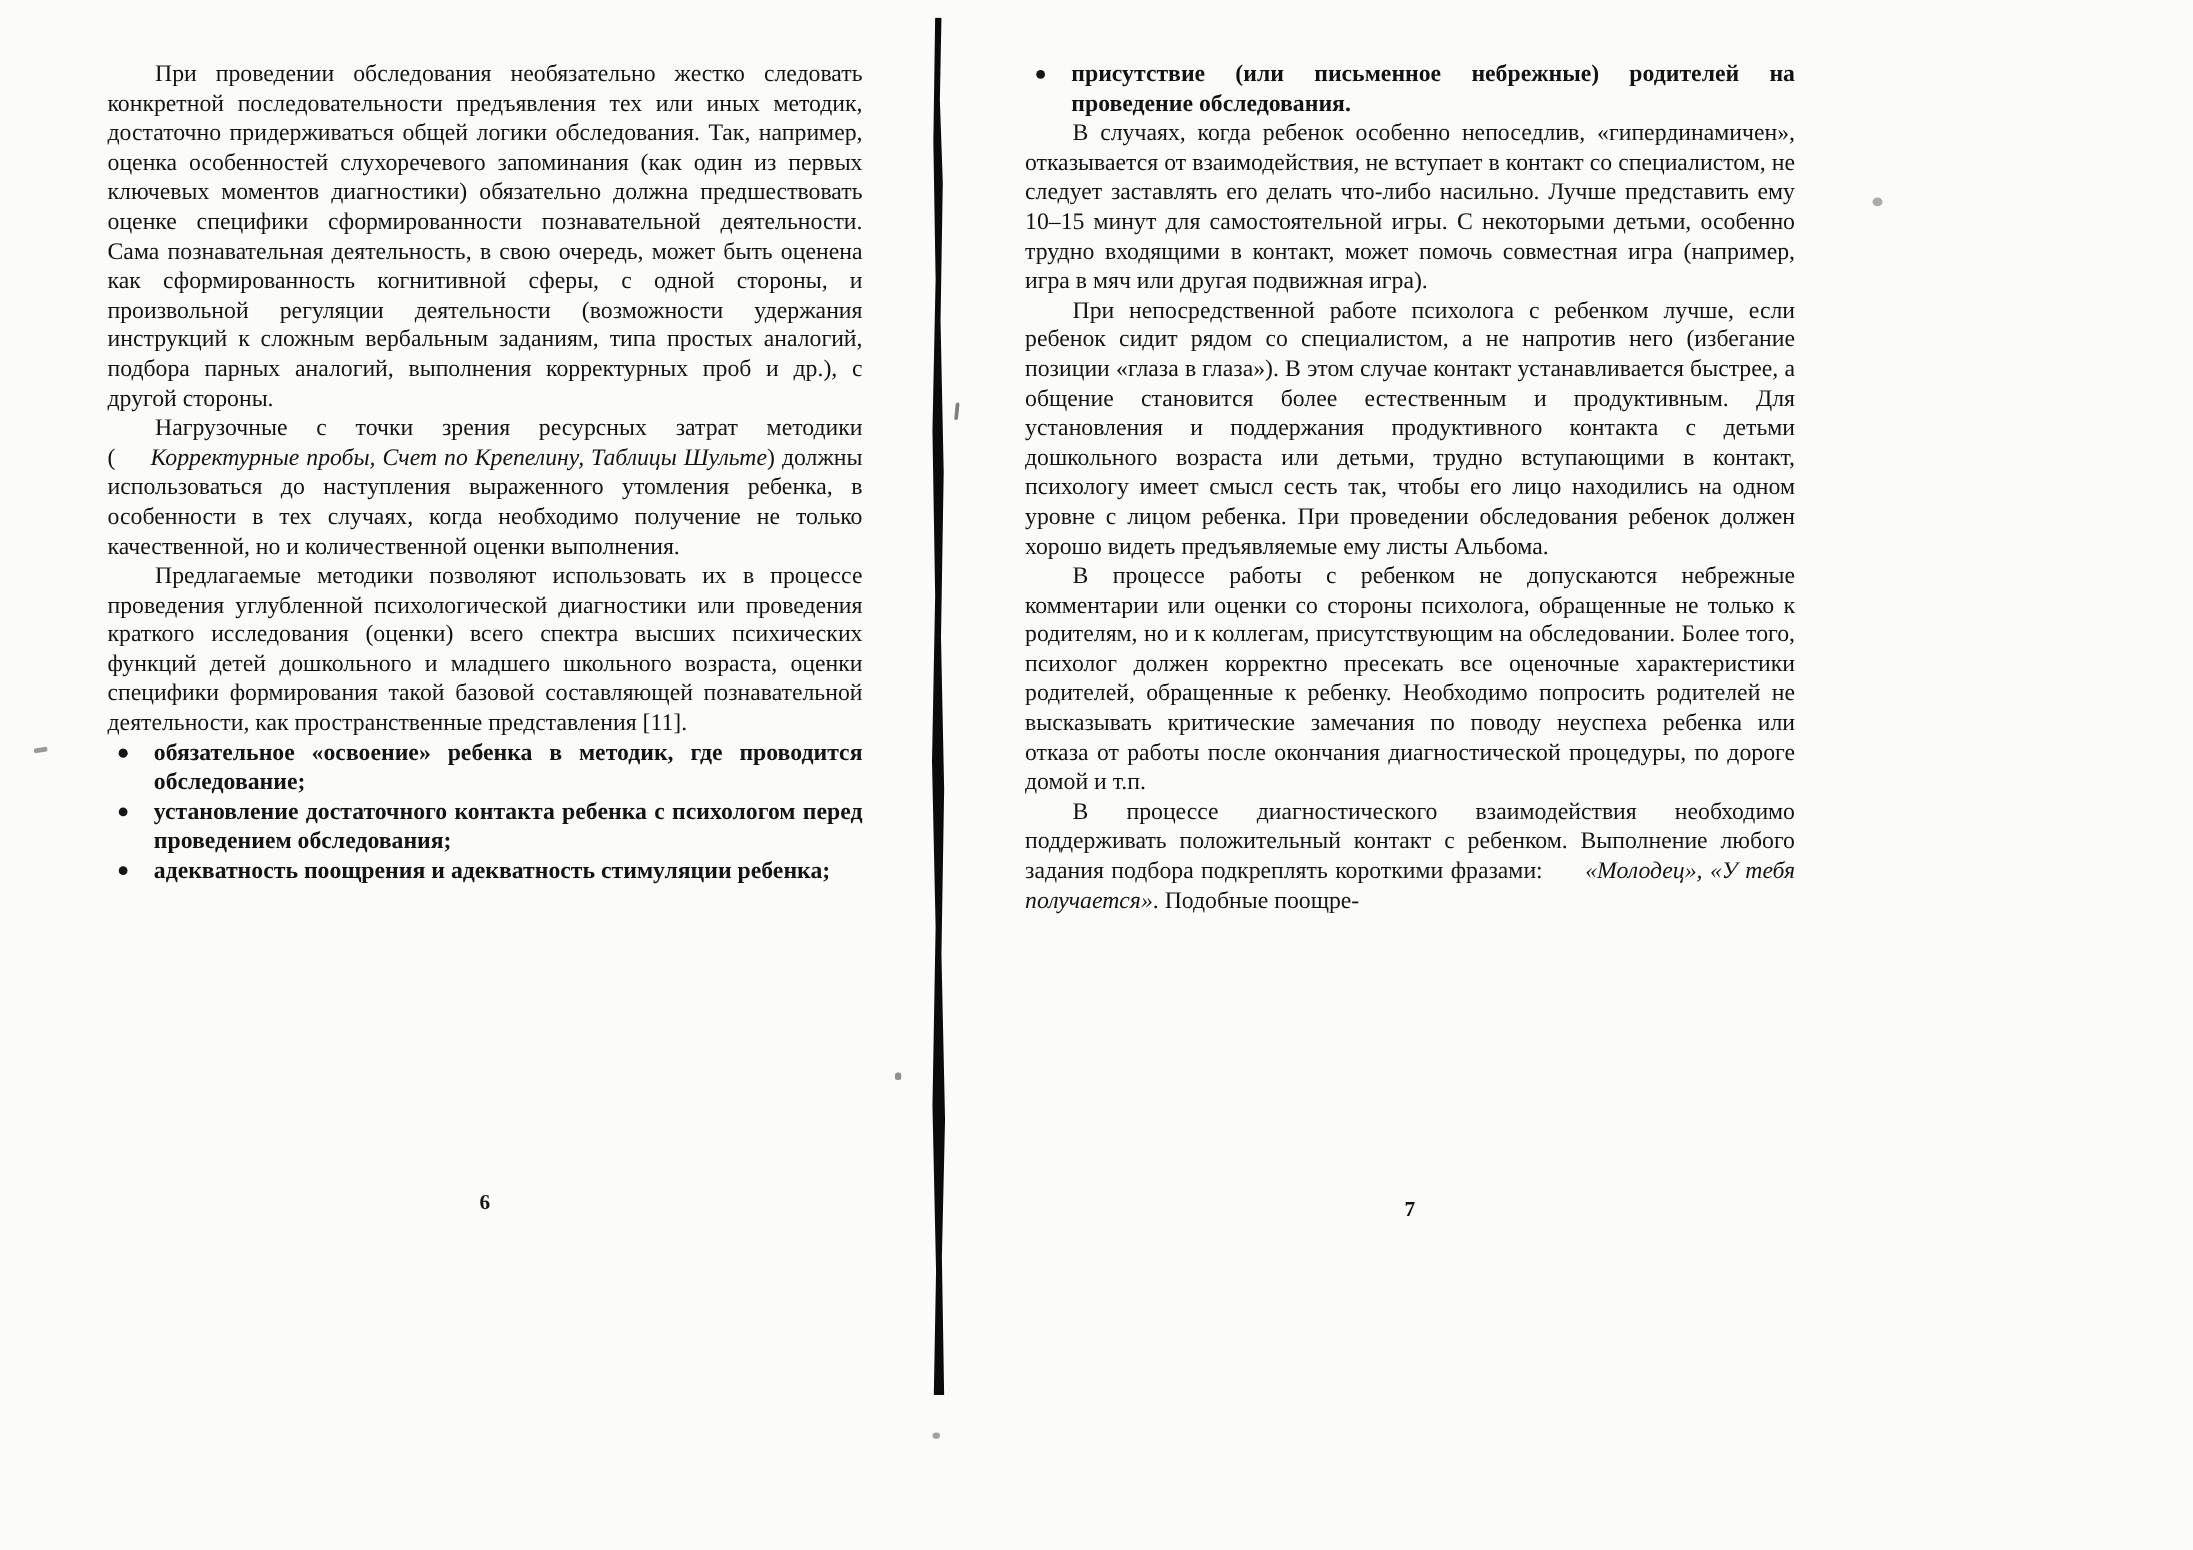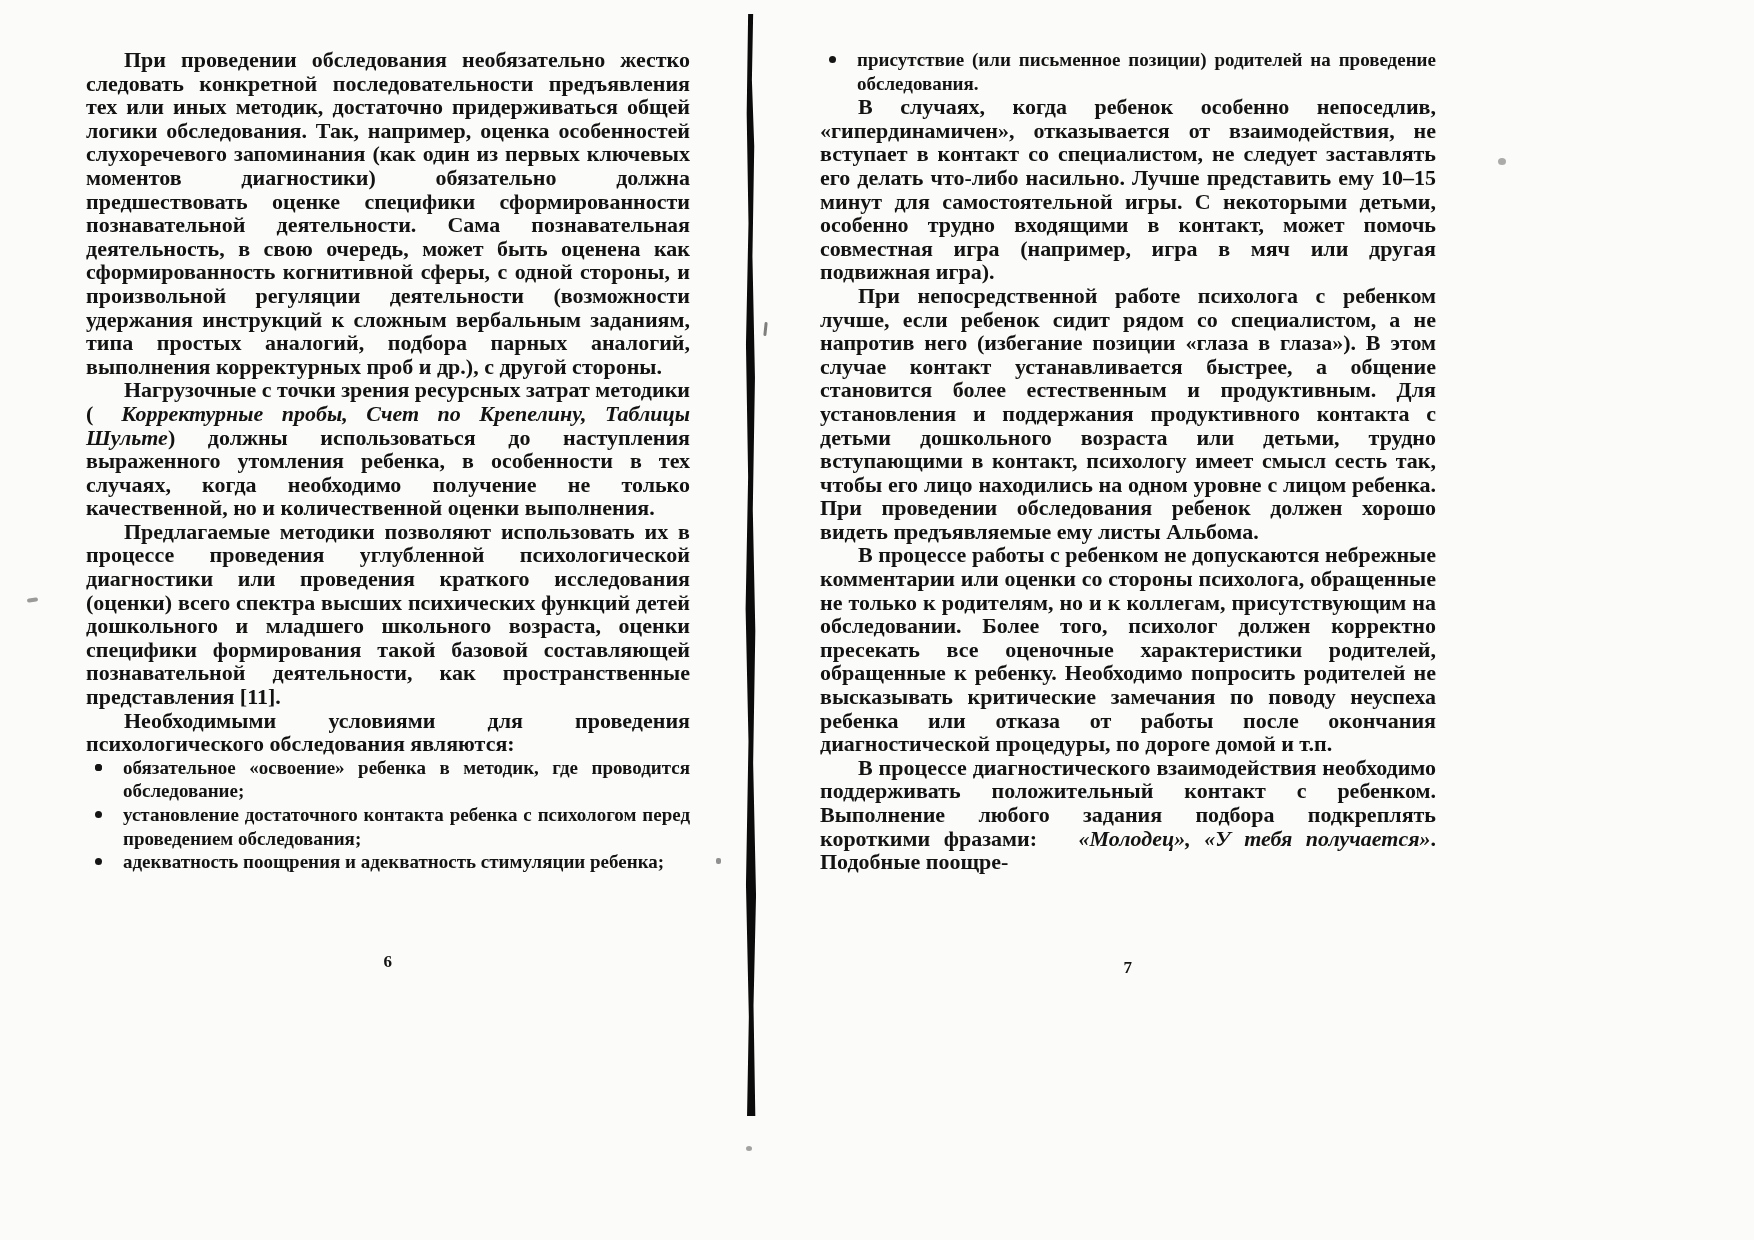--- a/index.html
+++ b/index.html
@@ -18,23 +18,23 @@
 
   .page {
     position: absolute;
     top: 48px;
   }
   .page-left  { left: 86px;  width: 604px; }
   .page-right { left: 820px; width: 616px; }
 
   .page p {
     margin: 0;
-    font-size: 22px;
+    font-size: 19px;
     line-height: 23.6px;
-    font-weight: 700;
+    font-weight: 400;
     text-align: justify;
     text-indent: 38px;
     hyphens: auto;
     -webkit-hyphens: auto;
   }
 
   .bullet-list {
     margin: 0;
     padding: 0;
   }
@@ -100,36 +100,35 @@
 </head>
 <body>
 
 <div class="page page-left">
   <p>При проведении обследования необязательно жестко следовать конкретной последовательности предъявления тех или иных методик, достаточно придерживаться общей логики обследования. Так, например, оценка особенностей слухоречевого запоминания (как один из первых ключевых моментов диагностики) обязательно должна предшествовать оценке специфики сформированности познавательной деятельности. Сама познавательная деятельность, в свою очередь, может быть оценена как сформированность когнитивной сферы, с одной стороны, и произвольной регуляции деятельности (возможности удержания инструкций к сложным вербальным заданиям, типа простых аналогий, подбора парных аналогий, выполнения корректурных проб и др.), с другой стороны.</p>
 
   <p><span>Нагрузочные с точки зрения ресурсных затрат методики (</span><span class="italic">Корректурные пробы, Счет по Крепелину, Таблицы Шульте</span><span>) должны использоваться до наступления выраженного утомления ребенка, в особенности в тех случаях, когда необходимо получение не только качественной, но и количественной оценки выполнения.</span></p>
 
   <p>Предлагаемые методики позволяют использовать их в процессе проведения углубленной психологической диагностики или проведения краткого исследования (оценки) всего спектра высших психических функций детей дошкольного и младшего школьного возраста, оценки специфики формирования такой базовой составляющей познавательной деятельности, как пространственные представления [11].</p>
 
-  <p>Необходимыми условиями для проведения психологического обследования являются:</p>
 
   <div class="bullet-list">
     <div class="bullet-item"><span class="bullet-marker"></span></div>
     <div class="bullet-item"><span class="bullet-marker"></span><span>обязательное «освоение» ребенка в методик, где проводится обследование;</span></div>
     <div class="bullet-item"><span class="bullet-marker"></span><span>установление достаточного контакта ребенка с психологом перед проведением обследования;</span></div>
     <div class="bullet-item"><span class="bullet-marker"></span><span>адекватность поощрения и адекватность стимуляции ребенка;</span></div>
   </div>
 </div>
 
 <div class="page-number page-number-left">6</div>
 
 <div class="gutter"></div>
 
 <div class="page page-right">
-  <div class="bullet-item"><span class="bullet-marker"></span><span>присутствие (или письменное позиции) родителей на проведение обследования.</span></div>
+  <div class="bullet-item"><span class="bullet-marker"></span><span>присутствие (или письменное небрежные) родителей на проведение обследования.</span></div>
 
 
   <p>В случаях, когда ребенок особенно непоседлив, «гипердинамичен», отказывается от взаимодействия, не вступает в контакт со специалистом, не следует заставлять его делать что-либо насильно. Лучше представить ему 10–15 минут для самостоятельной игры. С некоторыми детьми, особенно трудно входящими в контакт, может помочь совместная игра (например, игра в мяч или другая подвижная игра).</p>
 
   <p>При непосредственной работе психолога с ребенком лучше, если ребенок сидит рядом со специалистом, а не напротив него (избегание позиции «глаза в глаза»). В этом случае контакт устанавливается быстрее, а общение становится более естественным и продуктивным. Для установления и поддержания продуктивного контакта с детьми дошкольного возраста или детьми, трудно вступающими в контакт, психологу имеет смысл сесть так, чтобы его лицо находились на одном уровне с лицом ребенка. При проведении обследования ребенок должен хорошо видеть предъявляемые ему листы Альбома.</p>
 
   <p>В процессе работы с ребенком не допускаются небрежные комментарии или оценки со стороны психолога, обращенные не только к родителям, но и к коллегам, присутствующим на обследовании. Более того, психолог должен корректно пресекать все оценочные характеристики родителей, обращенные к ребенку. Необходимо попросить родителей не высказывать критические замечания по поводу неуспеха ребенка или отказа от работы после окончания диагностической процедуры, по дороге домой и т.п.</p>
 
   <p><span>В процессе диагностического взаимодействия необходимо поддерживать положительный контакт с ребенком. Выполнение любого задания подбора подкреплять короткими фразами: </span><span class="italic">«Молодец», «У тебя получается»</span><span>. Подобные поощре-</span></p>
 </div>

